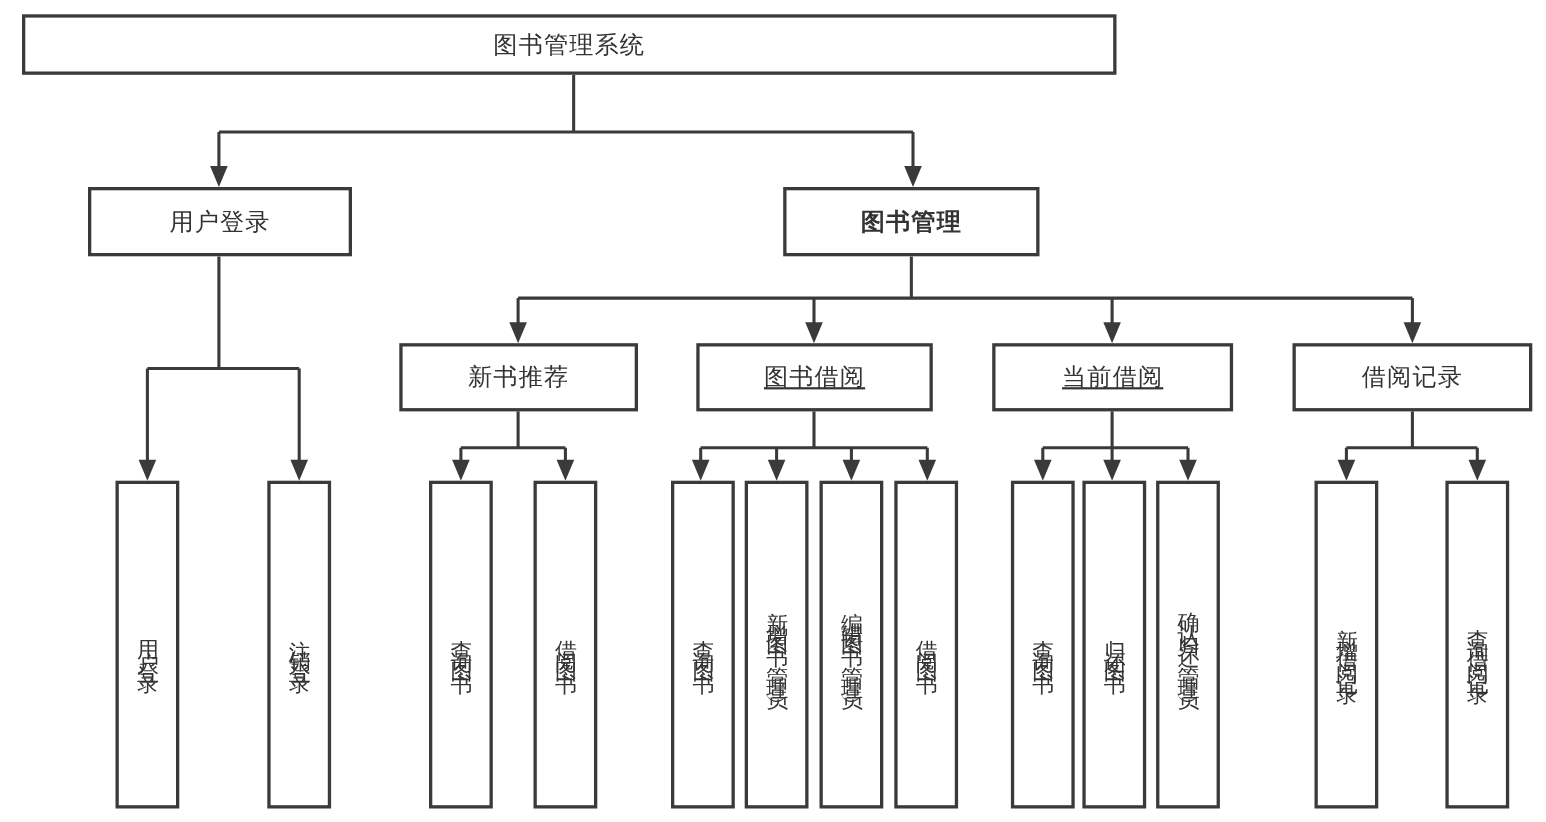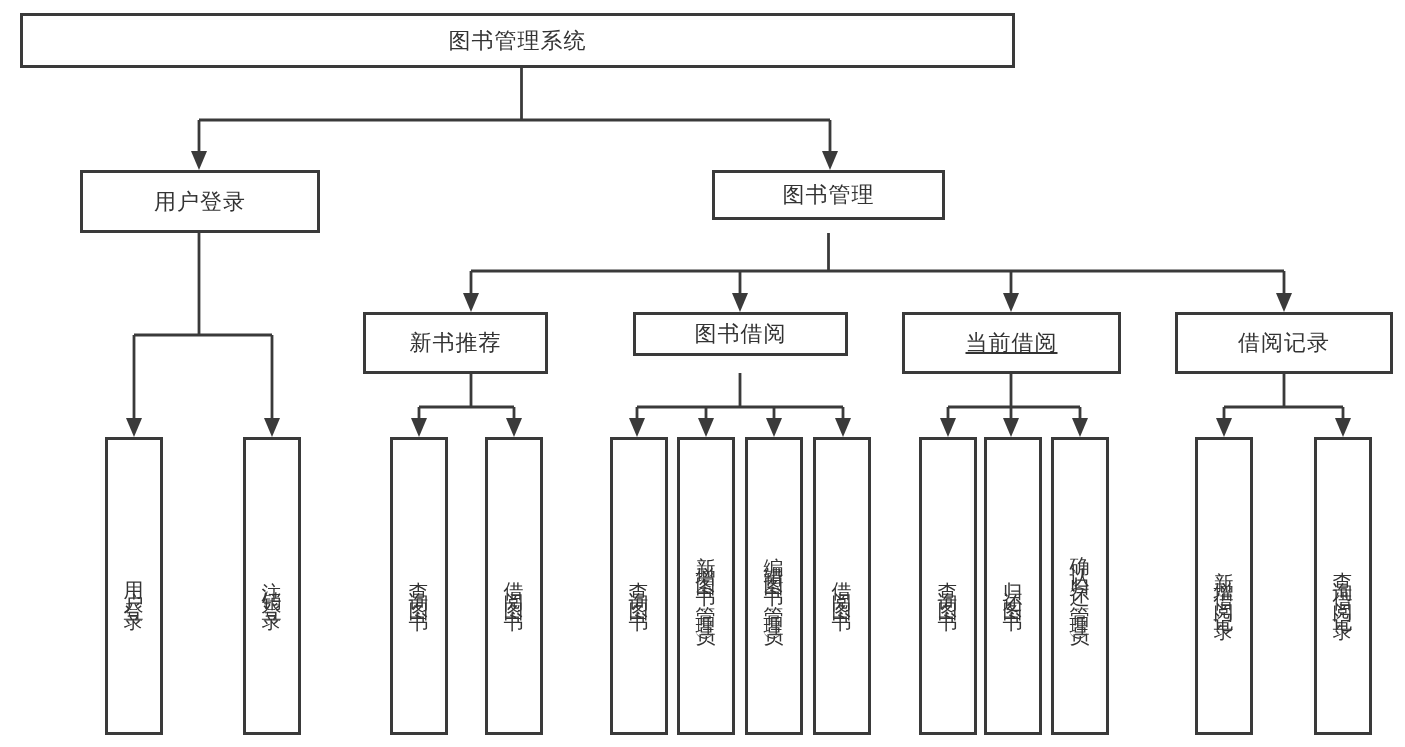--- a/index.html
+++ b/index.html
@@ -125,28 +125,28 @@
     </g>
   </svg>
 
   <div class="node root" style="left:20px;top:13px;width:995px;height:55px;">
     <span>图书管理系统</span>
   </div>
 
   <div class="node" style="left:80px;top:170px;width:240px;height:63px;">
     <span>用户登录</span>
   </div>
-  <div class="node" style="left:712px;top:170px;width:233px;height:50px;">
+  <div class="node" style="left:712px;top:170px;width:233px;height:63px;font-weight:bold;">
     <span>图书管理</span>
   </div>
 
-  <div class="node" style="left:363px;top:312px;width:185px;height:62px;">
+  <div class="node" style="left:363px;top:312px;width:217px;height:62px;">
     <span>新书推荐</span>
   </div>
-  <div class="node" style="left:633px;top:312px;width:215px;height:44px;">
+  <div class="node" style="left:633px;top:312px;width:215px;height:62px;text-decoration:underline;">
     <span>图书借阅</span>
   </div>
   <div class="node" style="left:902px;top:312px;width:219px;height:62px;text-decoration:underline;">
     <span>当前借阅</span>
   </div>
   <div class="node" style="left:1175px;top:312px;width:218px;height:62px;">
     <span>借阅记录</span>
   </div>
 
   <div class="leaf" style="left:105px;">

